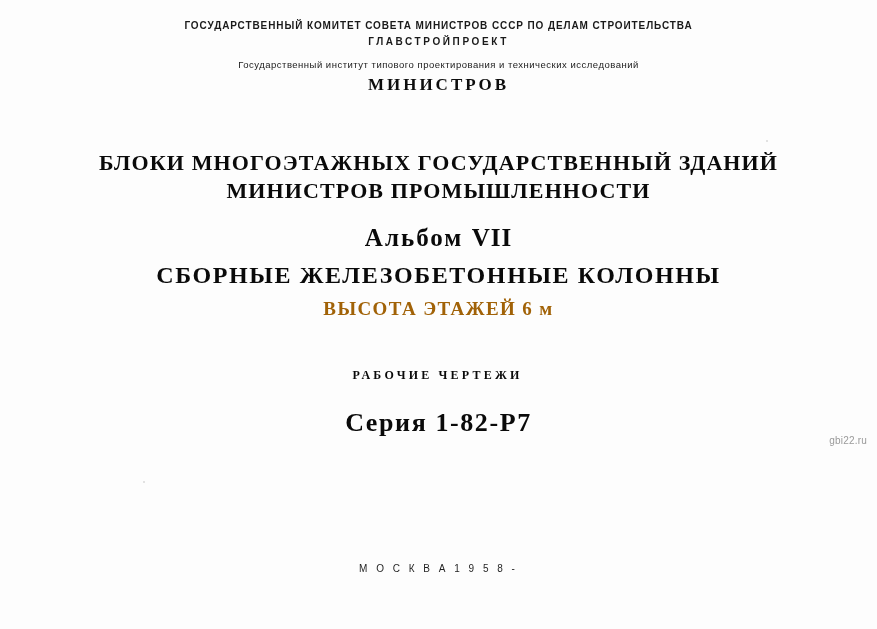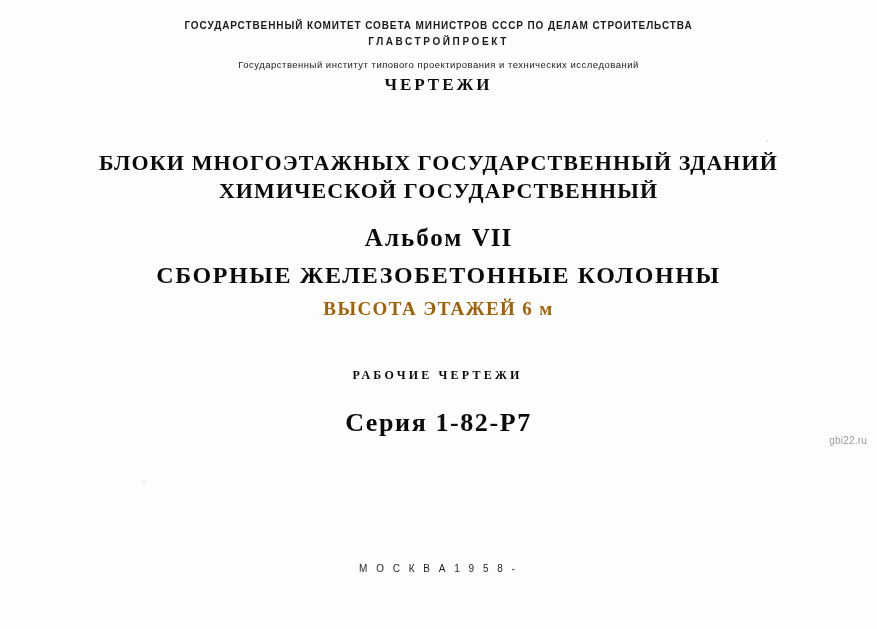--- a/index.html
+++ b/index.html
@@ -198,25 +198,25 @@
 
 <div class="page">
   <div class="sheet">
 
     <div class="org-line-1">ГОСУДАРСТВЕННЫЙ КОМИТЕТ СОВЕТА МИНИСТРОВ СССР ПО ДЕЛАМ СТРОИТЕЛЬСТВА</div>
 
     <div class="org-line-2">ГЛАВСТРОЙПРОЕКТ</div>
 
     <div class="org-line-3">Государственный институт типового проектирования и технических исследований</div>
 
-    <div class="org-name">ЧЕРТЕЖИ</div>
+    <div class="org-name">МИНИСТРОВ</div>
 
     <div class="title-1">БЛОКИ МНОГОЭТАЖНЫХ ГОСУДАРСТВЕННЫЙ ЗДАНИЙ</div>
 
-    <div class="title-2">ХИМИЧЕСКОЙ ГОСУДАРСТВЕННЫЙ</div>
+    <div class="title-2">МИНИСТРОВ ПРОМЫШЛЕННОСТИ</div>
 
     <div class="album">
       <span>Альбом</span>
       <span class="roman">VII</span>
     </div>
 
     <div class="subject">СБОРНЫЕ ЖЕЛЕЗОБЕТОННЫЕ КОЛОННЫ</div>
 
     <div class="height-line">ВЫСОТА ЭТАЖЕЙ 6 м</div>
 

